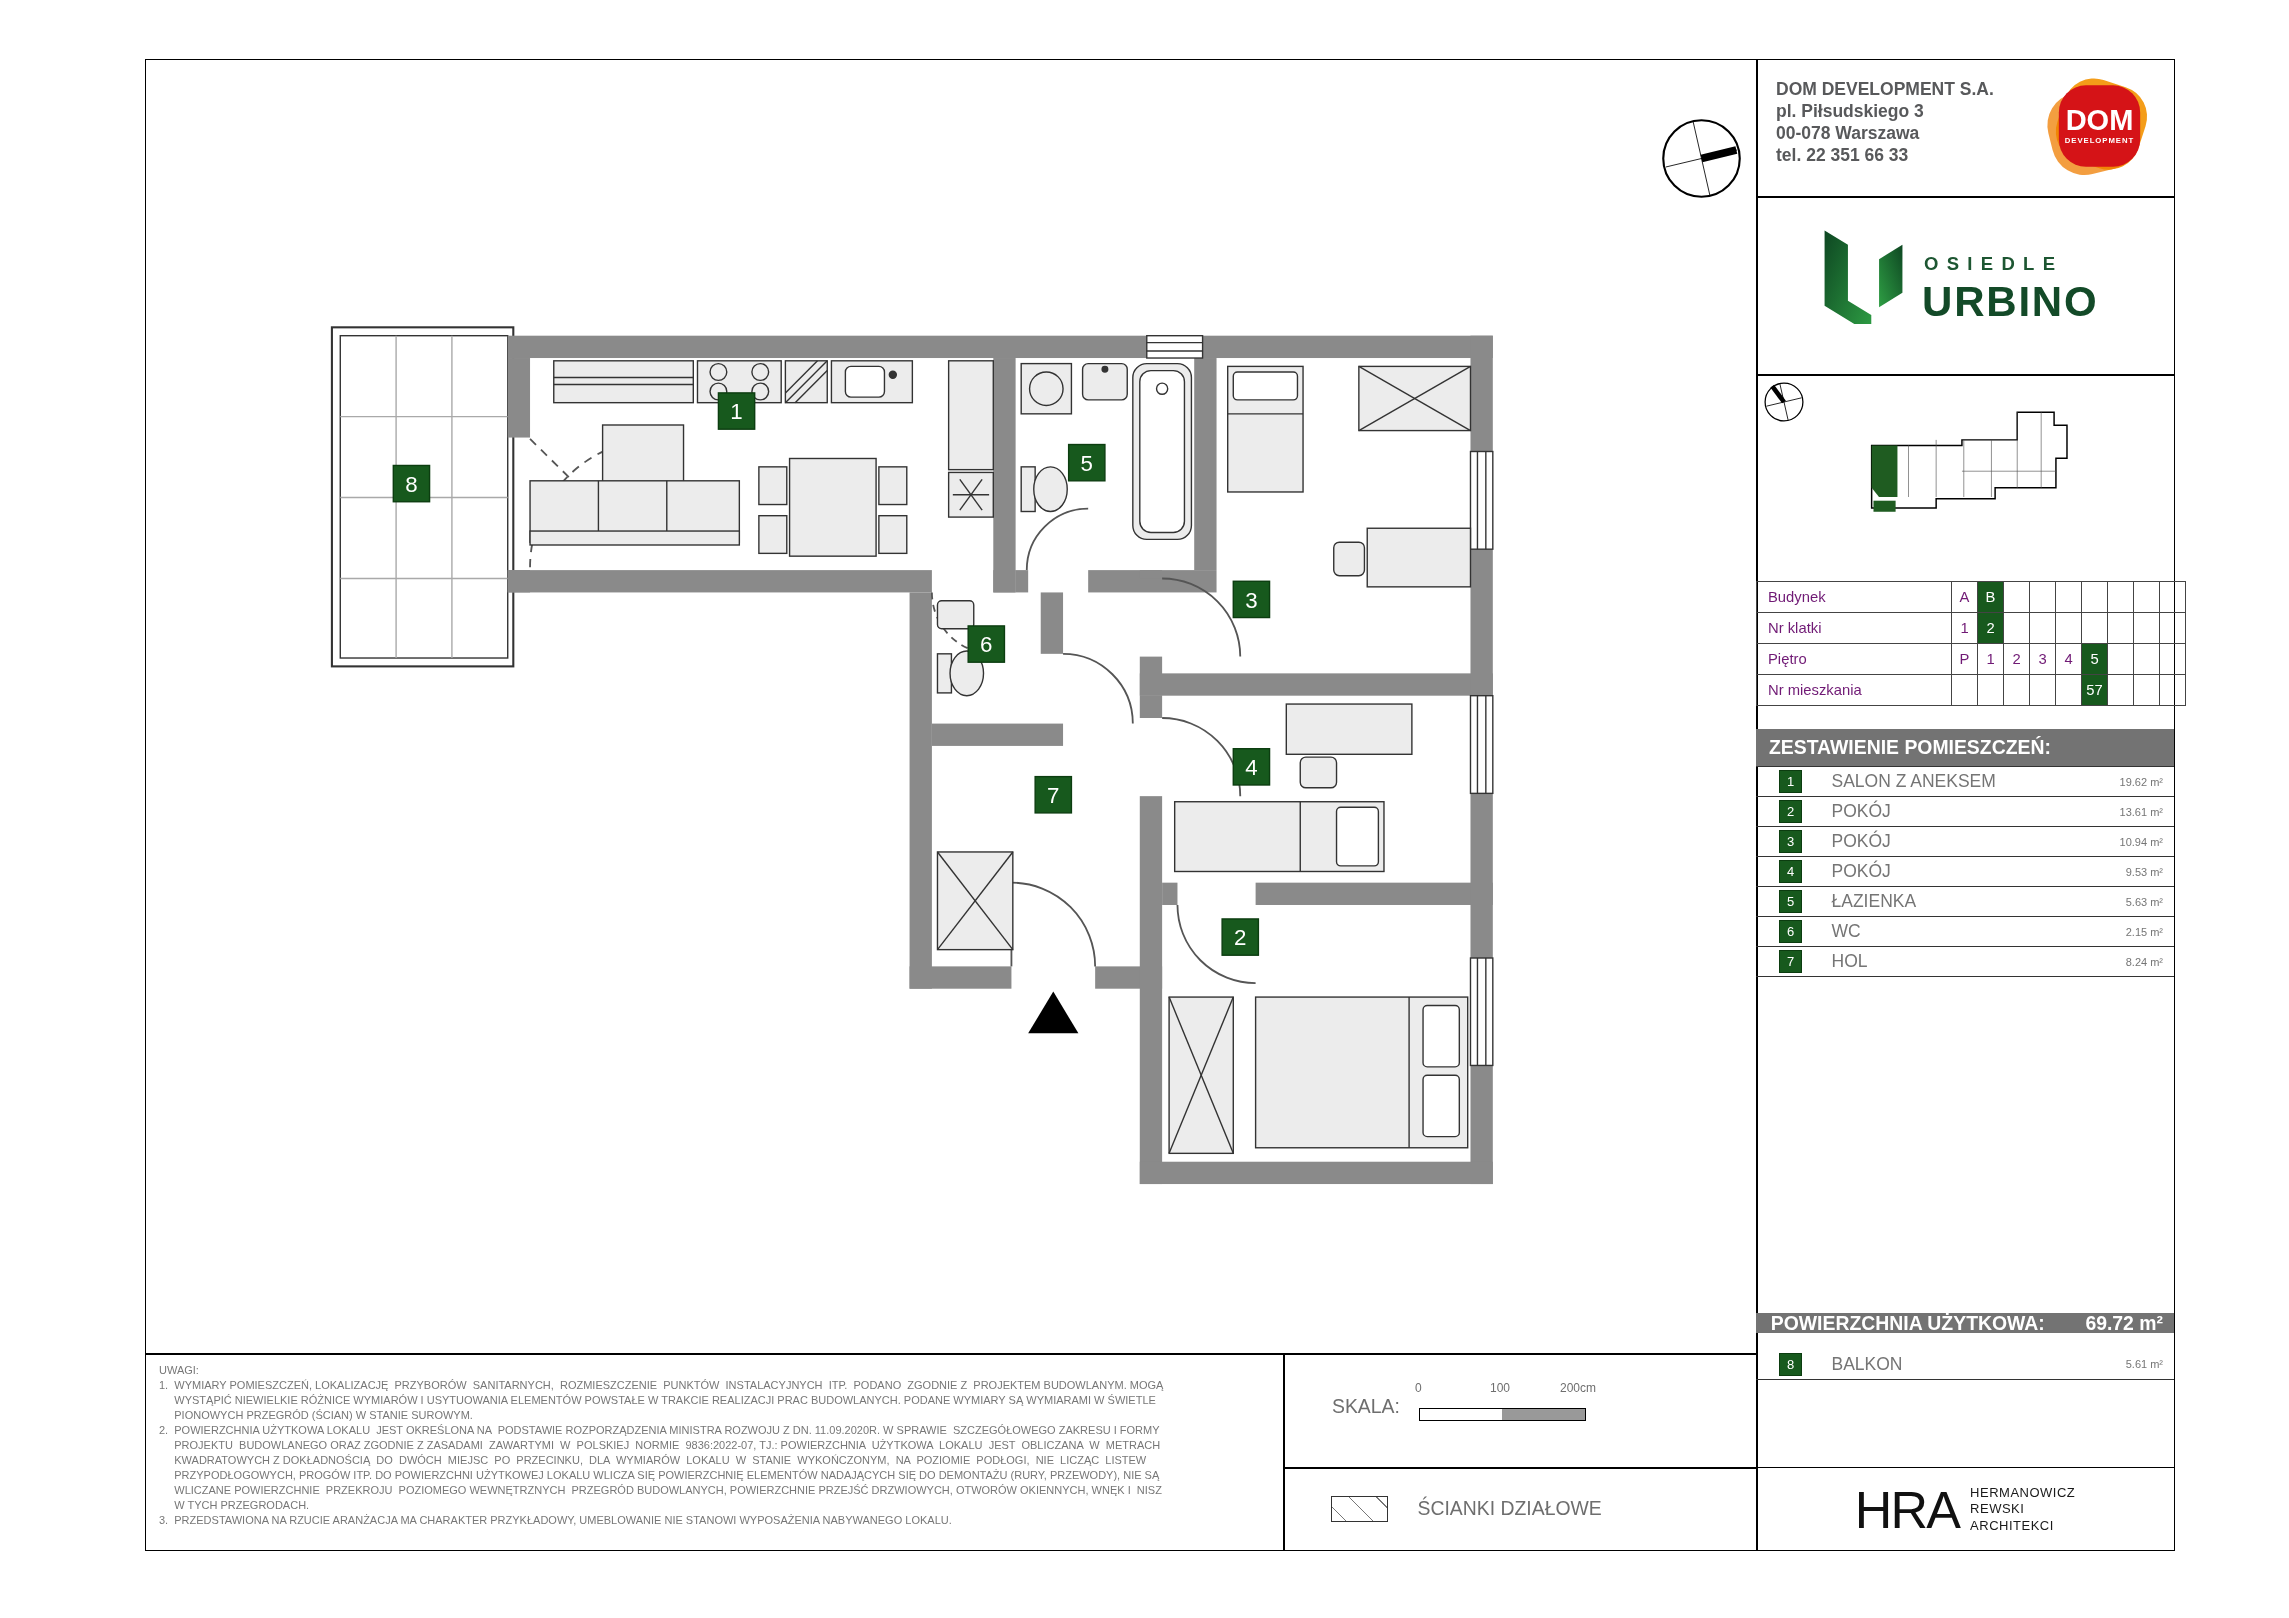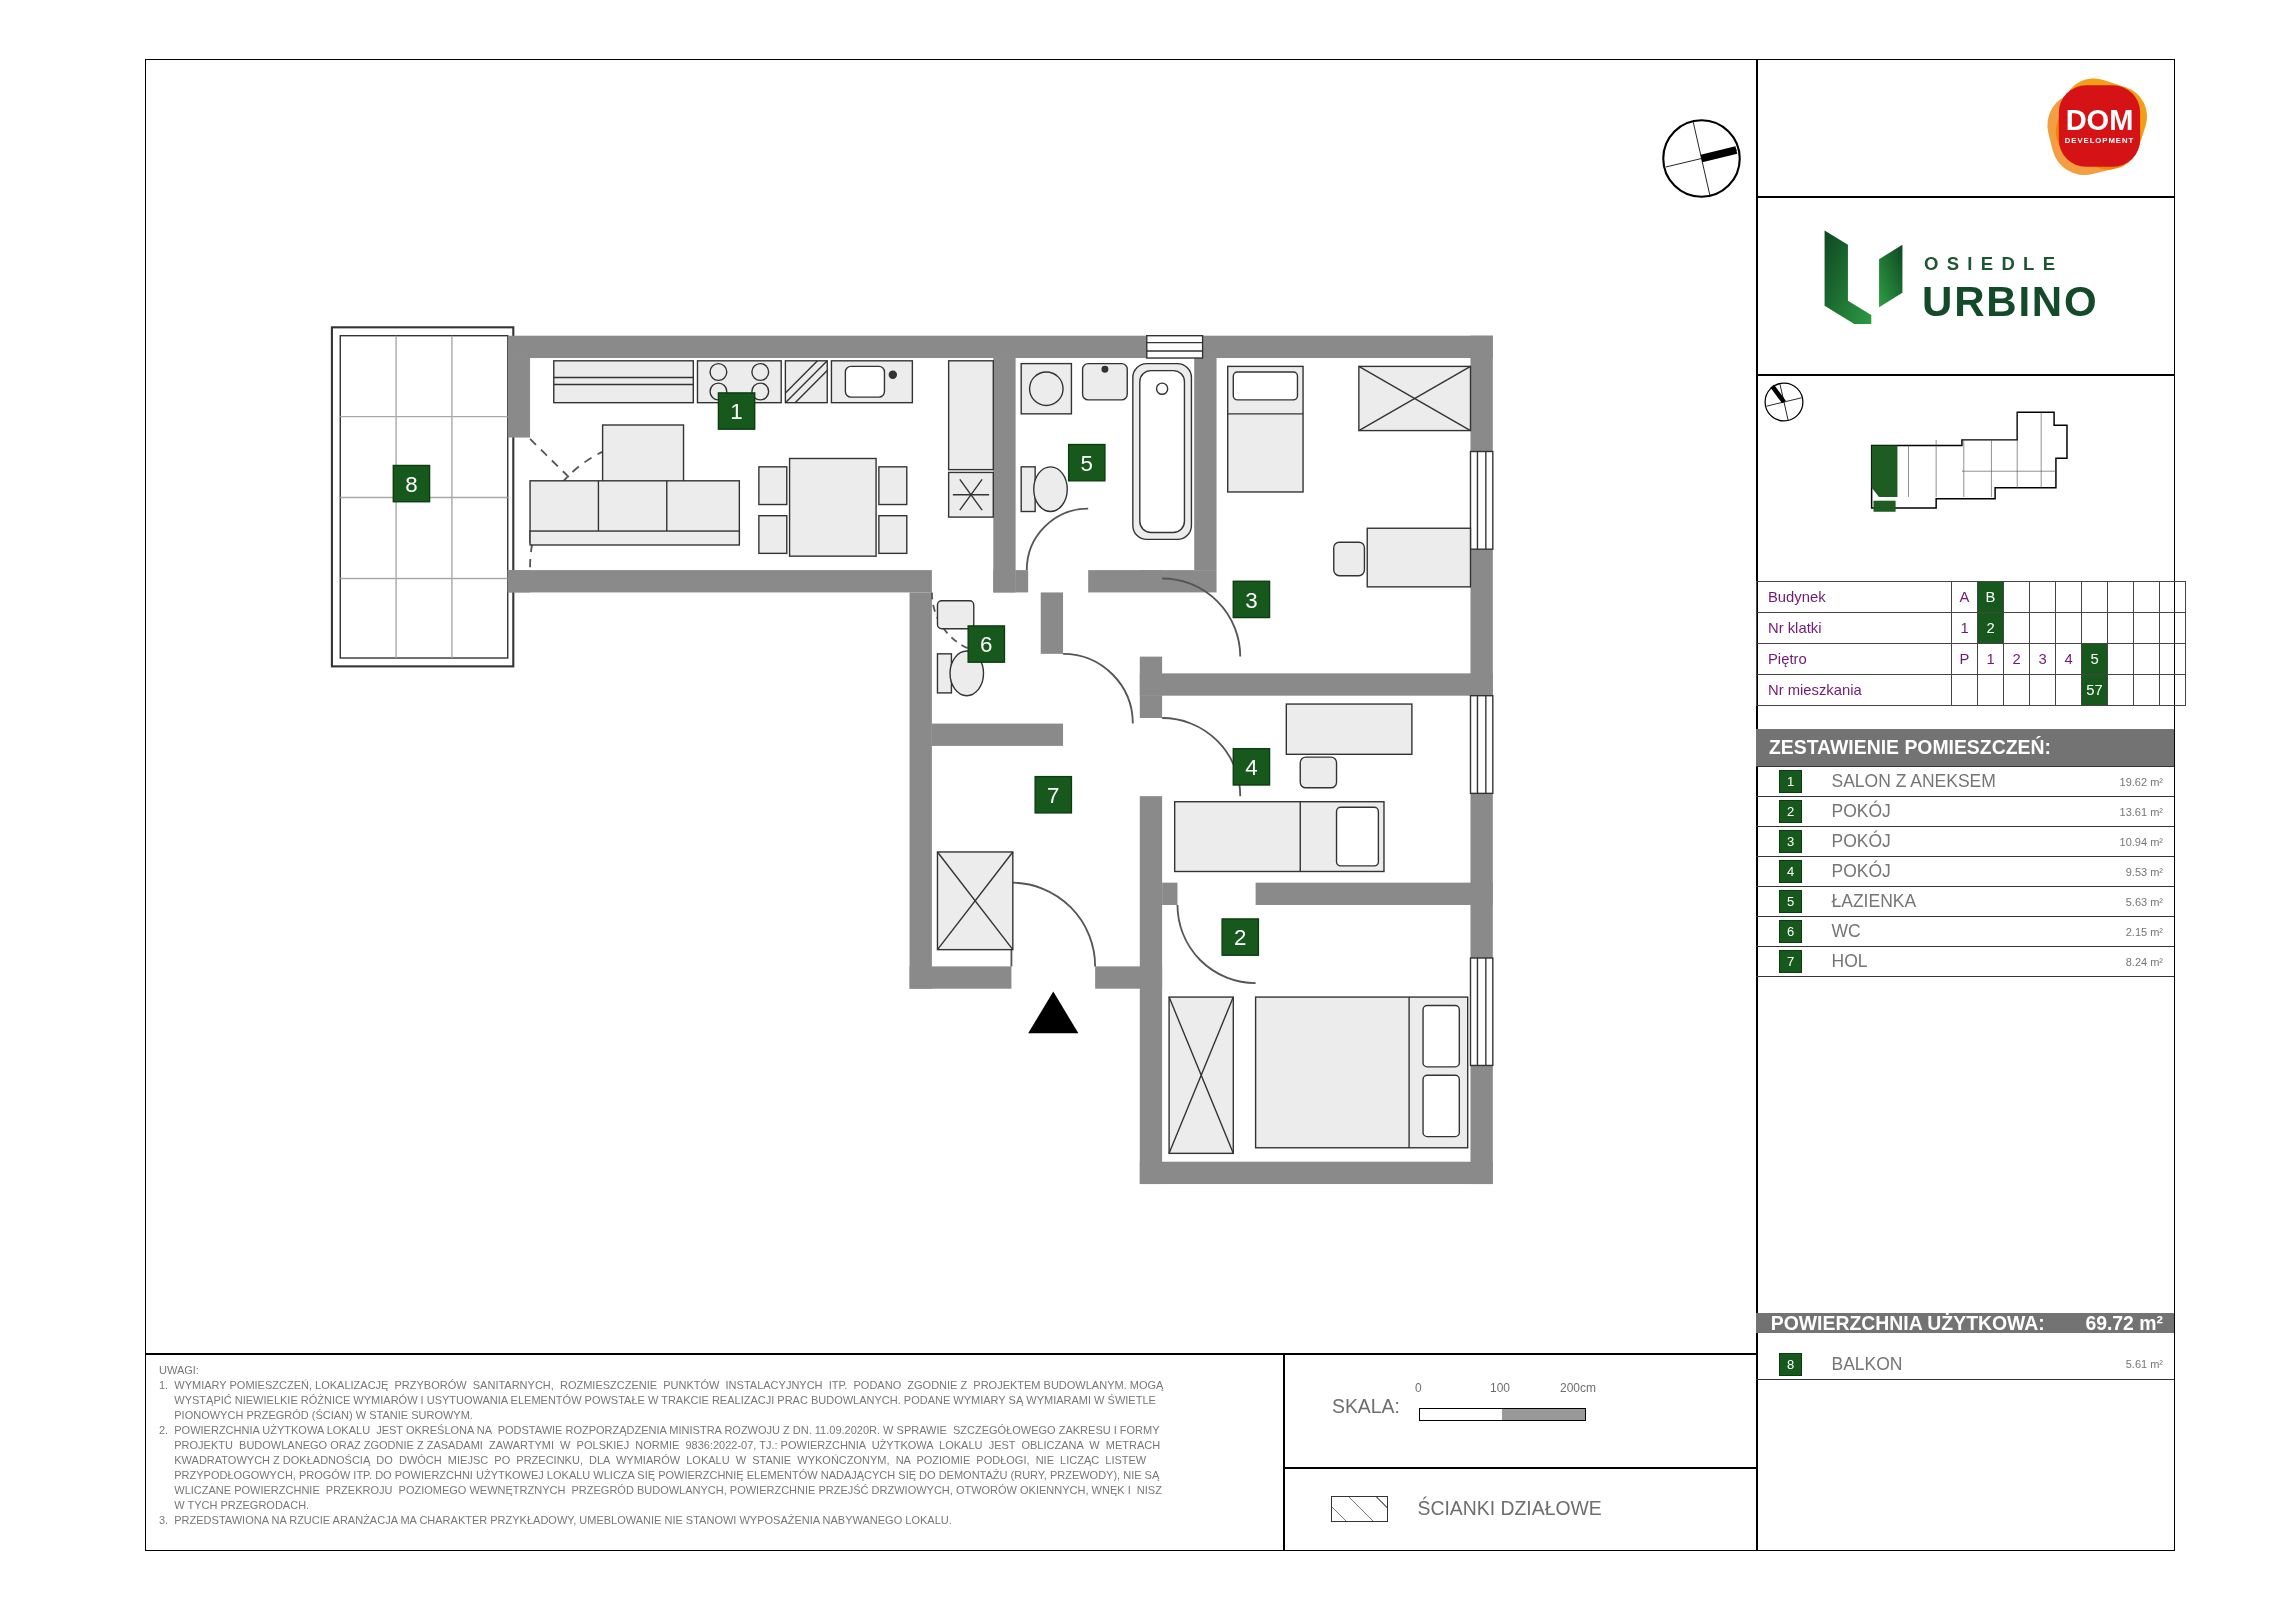--- a/index.html
+++ b/index.html
@@ -233,20 +233,26 @@
   </svg>
 
   <svg class="abs" style="left:1659px;top:116px;" width="85" height="85" viewBox="0 0 100 100">
     <circle cx="50" cy="50" r="45" fill="none" stroke="#000" stroke-width="2.5"></circle>
     <line x1="8" y1="60" x2="92" y2="40" stroke="#000" stroke-width="1"></line>
     <line x1="40" y1="6" x2="60" y2="94" stroke="#000" stroke-width="1"></line>
     <line x1="50" y1="50" x2="91" y2="40" stroke="#000" stroke-width="9"></line>
   </svg>
 
   <div class="abs" style="left:1756px;top:59px;width:418px;height:137px;">
+    <div class="abs addr" style="left:20px;top:18.5px;">
+      <div>DOM DEVELOPMENT S.A.</div>
+      <div>pl. Piłsudskiego 3</div>
+      <div>00-078 Warszawa</div>
+      <div>tel. 22 351 66 33</div>
+    </div>
     <svg class="abs" style="left:281px;top:7.4px;" width="125" height="122" viewBox="0 0 128 126">
       <rect x="22" y="16" width="88" height="88" rx="32" fill="#f39200" opacity="0.9" transform="rotate(18 66 60)"></rect>
       <rect x="12" y="24" width="92" height="86" rx="34" fill="#ef7d00" opacity="0.75" transform="rotate(-14 58 67)"></rect>
       <rect x="22" y="20" width="84" height="84" rx="28" fill="#d51317"></rect>
       <text x="64" y="66" text-anchor="middle" fill="#fff" font-size="30" font-weight="bold" font-family="Liberation Sans, sans-serif">DOM</text>
       <text x="64" y="80" text-anchor="middle" fill="#fff" font-size="8" font-weight="bold" letter-spacing="1" font-family="Liberation Sans, sans-serif">DEVELOPMENT</text>
     </svg>
   </div>
   <div class="abs hline" style="left:1756px;top:196px;width:418px;"></div>
 
@@ -388,20 +394,28 @@
   <div class="abs greenbar" style="left:1756px;top:1313px;width:418px;height:20px;box-sizing:border-box;padding:0 11px 0 14.8px;font-size:19.4px;justify-content:space-between;">
     <span>POWIERZCHNIA UŻYTKOWA:</span>
     <span>69.72 m²</span>
   </div>
   <div class="abs roomrow" style="left:1756px;top:1349px;width:418px;height:30px;">
     <span class="badge" style="margin-left:23px;">8</span>
     <span class="rname">BALKON</span>
     <span class="rarea">5.61 m²</span>
   </div>
 
+  <div class="abs" style="left:1756px;top:1467px;width:418px;height:84px;border-top:1.8px solid #000;display:flex;align-items:center;justify-content:center;gap:11px;box-sizing:border-box;">
+    <span class="hra">HRA</span>
+    <span class="hra-lines">
+      <div>HERMANOWICZ</div>
+      <div>REWSKI</div>
+      <div>ARCHITEKCI</div>
+    </span>
+  </div>
 
   <div class="abs hline" style="left:145px;top:1353px;width:1611px;"></div>
   <div class="abs vline" style="left:1283px;top:1353px;height:198px;"></div>
 
   <div class="abs" style="left:159px;top:1363px;width:1112px;">
     <div style="color:#777;font-size:11px;line-height:15px;">UWAGI:</div>
     <div id="notes-body">1.  WYMIARY POMIESZCZEŃ, LOKALIZACJĘ  PRZYBORÓW  SANITARNYCH,  ROZMIESZCZENIE  PUNKTÓW  INSTALACYJNYCH  ITP.  PODANO  ZGODNIE Z  PROJEKTEM BUDOWLANYM. MOGĄ
      WYSTĄPIĆ NIEWIELKIE RÓŻNICE WYMIARÓW I USYTUOWANIA ELEMENTÓW POWSTAŁE W TRAKCIE REALIZACJI PRAC BUDOWLANYCH. PODANE WYMIARY SĄ WYMIARAMI W ŚWIETLE
      PIONOWYCH PRZEGRÓD (ŚCIAN) W STANIE SUROWYM.
 2.  POWIERZCHNIA UŻYTKOWA LOKALU  JEST OKREŚLONA NA  PODSTAWIE ROZPORZĄDZENIA MINISTRA ROZWOJU Z DN. 11.09.2020R. W SPRAWIE  SZCZEGÓŁOWEGO ZAKRESU I FORMY

